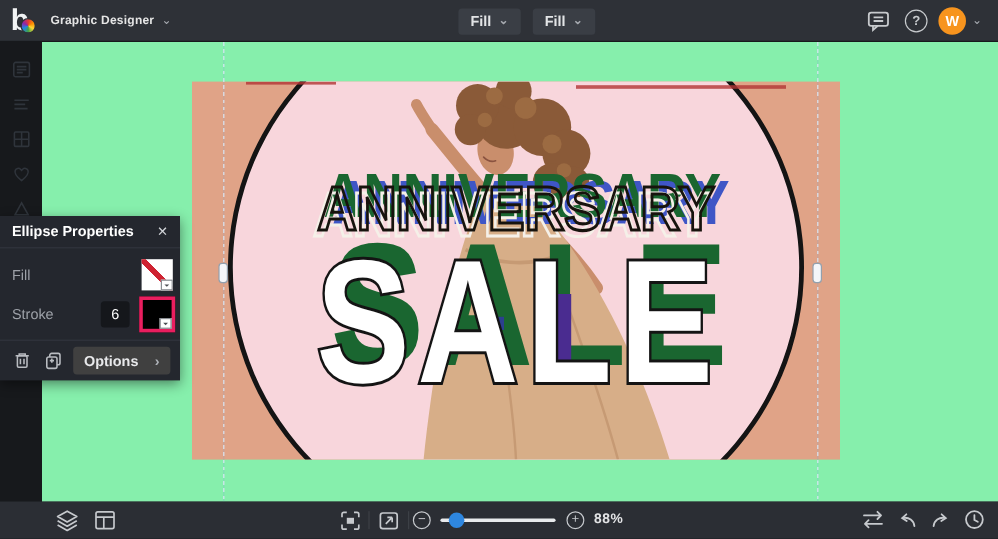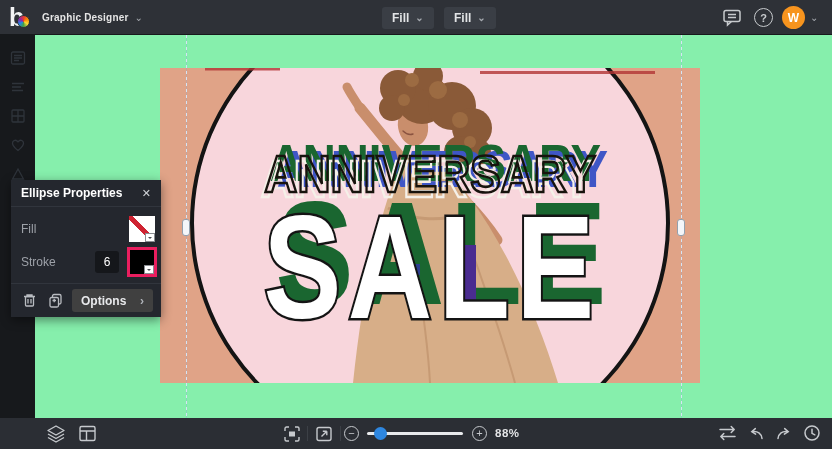--- a/index.html
+++ b/index.html
@@ -39,21 +39,21 @@
     background:#f8d6dc; border:4px solid #141414; }
   .layer-svg { position:absolute; left:0; top:0; }
   .sel-line { position:absolute; top:0; width:1px; height:383px; z-index:30;
     background:repeating-linear-gradient(180deg,#d6e4f4 0 3px, rgba(120,160,210,.25) 3px 6px); }
   .sel-left { left:151px; } .sel-right { left:646px; }
   .handle { position:absolute; left:-4px; top:184px; width:8px; height:17px; background:#f4f6f9;
     border:1px solid #93a0ad; border-radius:3px; cursor:ew-resize; }
 
   
   .panel { position:absolute; left:0; top:180px; width:150px; background:#24272e; z-index:60;
-    box-shadow:0 3px 10px rgba(0,0,0,.45);margin-left:11px; }
+    box-shadow:0 3px 10px rgba(0,0,0,.45); }
   .panel-head { height:27px; display:flex; align-items:center; justify-content:space-between; padding:0 10px;
     border-bottom:1px solid #31353d; }
   .panel-title { font-size:12px; font-weight:bold; color:#fff; }
   .panel-close { background:none; border:none; color:#d2d5d9; font-size:11px; cursor:pointer; padding:0; }
   .prow { position:relative; height:33px; }
   .prow-label { position:absolute; left:10px; top:9px; font-size:12px; color:#9da1a8; }
   .fill-swatch { position:absolute; right:6px; top:3px; width:26px; height:26px; background:#fff; cursor:pointer;
     background-image:linear-gradient(45deg, transparent 44%, #cf2332 44%, #cf2332 56%, transparent 56%); }
   .stroke-swatch { position:absolute; right:4px; top:1px; width:30px; height:30px; border:3px solid #ea1e5f; background:#000; cursor:pointer; }
   .corner { position:absolute; right:0; bottom:0; width:10px; height:9px; background:#fff; border:1px solid #8a8d92;

